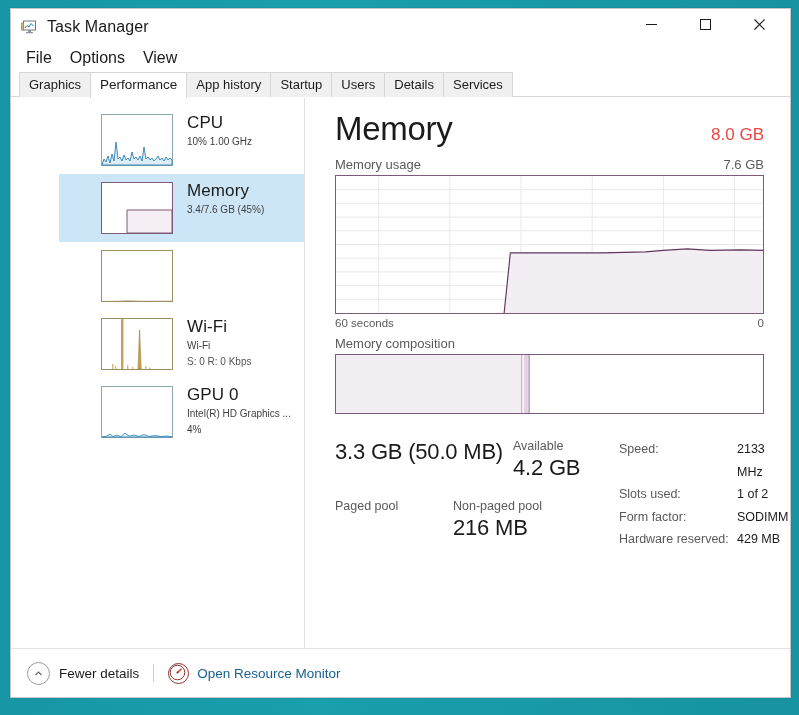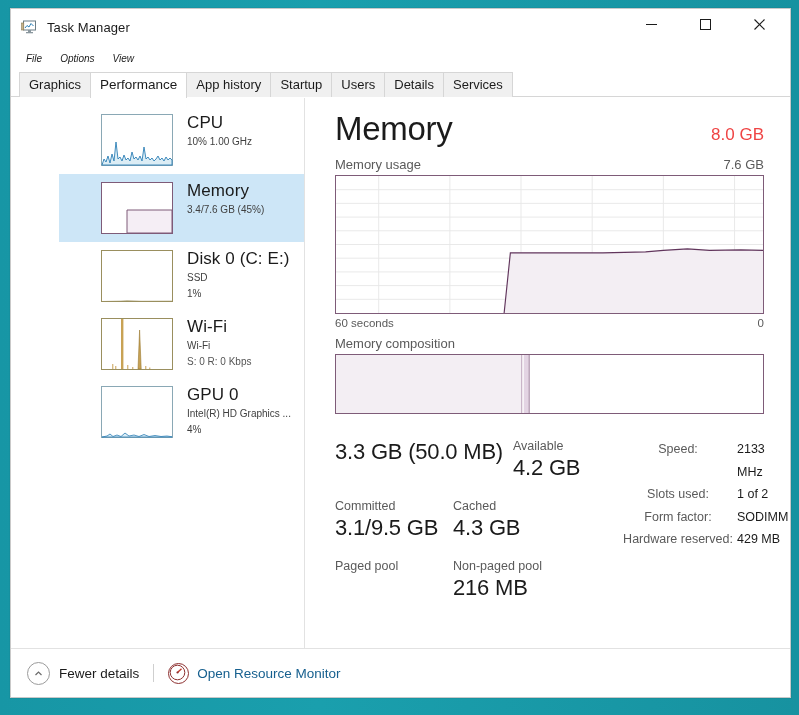--- a/index.html
+++ b/index.html
@@ -33,21 +33,21 @@
     display: flex;
     align-items: center;
   }
   #app-icon {
     width: 17px; height: 17px;
     margin-left: 10px; margin-right: 9px;
     position: relative;
     flex: none;
   }
   #title-text {
-    font-size: 13px;
+    font-size: 16px;
     color: #1b1b1b;
     letter-spacing: 0.1px;
   }
   .wbtn {
     position: absolute;
     top: 0;
     width: 46px;
     height: 31px;
     display: flex;
     align-items: center;
@@ -58,24 +58,23 @@
   #btn-close { right: 8px; }
   
   #menubar {
     height: 26px;
     display: flex;
     align-items: center;
     padding-left: 6px;
     background: #fff;
   }
   .menu-item {
-    font-size: 10px;
+    font-size: 16px;
     color: #1b1b1b;
     padding: 3px 9px;
-    font-style: italic;
   }
   
   #tabstrip {
     height: 26px;
     position: relative;
     padding-left: 8px;
     display: flex;
     align-items: flex-end;
     background: #fff;
   }
@@ -235,21 +234,21 @@
   #stats-right {
     flex: 1;
     padding-left: 6px;
   }
   .info-row {
     display: flex;
     font-size: 12.5px;
     color: #5a5a5a;
     line-height: 22.5px;
   }
-  .info-key { width: 118px; flex: none; text-align: center; }
+  .info-key { width: 118px; flex: none; }
   .info-val { color: #1b1b1b; }
   
   #footer {
     position: absolute;
     left: 0; right: 0; bottom: 0;
     height: 48px;
     border-top: 1px solid #e2e2e2;
     display: flex;
     align-items: center;
     padding-left: 16px;
@@ -368,25 +367,20 @@
           <div class="side-sub">3.4/7.6 GB (45%)</div>
         </div>
       </div>
 
       <div class="side-item">
         <div class="thumb">
           <svg width="72" height="52" viewBox="0 0 72 52">
             <rect x="0.5" y="0.5" width="71" height="51" fill="#ffffff" stroke="#9a8f5e" stroke-width="1"></rect>
             <path d="M1,51.5 L20,51.2 L26,50.8 L40,51.3 L71,51.2" fill="none" stroke="#9a8f5e" stroke-width="0.8"></path>
           </svg>
-        </div>
-        <div class="side-text">
-          <div class="side-title">Disk 0 (C: E:)</div>
-          <div class="side-sub">SSD</div>
-          <div class="side-sub">1%</div>
         </div>
       </div>
 
       <div class="side-item">
         <div class="thumb">
           <svg width="72" height="52" viewBox="0 0 72 52">
             <rect x="0.5" y="0.5" width="71" height="51" fill="#ffffff" stroke="#9a8f5e" stroke-width="1"></rect>
             <rect x="20" y="1" width="2.4" height="50" fill="#c8a254"></rect>
             <path d="M37,51 L38.6,12 L40.2,51 Z" fill="#c8a254" stroke="#9a7b32" stroke-width="0.6"></path>
             <rect x="11" y="46" width="1.4" height="5" fill="#d8bb84"></rect>
@@ -481,30 +475,20 @@
             <div class="stat-cell" style="width:178px">
               <div class="stat-value">3.3 GB (50.0 MB)</div>
             </div>
             <div class="stat-cell">
               <div class="stat-label">Available</div>
               <div class="stat-value">4.2 GB</div>
             </div>
           </div>
           <div class="stat-row">
             <div class="stat-cell" style="width:118px">
-              <div class="stat-label">Committed</div>
-              <div class="stat-value">3.1/9.5 GB</div>
-            </div>
-            <div class="stat-cell">
-              <div class="stat-label">Cached</div>
-              <div class="stat-value">4.3 GB</div>
-            </div>
-          </div>
-          <div class="stat-row">
-            <div class="stat-cell" style="width:118px">
               <div class="stat-label">Paged pool</div>
             </div>
             <div class="stat-cell">
               <div class="stat-label">Non-paged pool</div>
               <div class="stat-value">216 MB</div>
             </div>
           </div>
         </div>
 
         <div id="stats-right">

